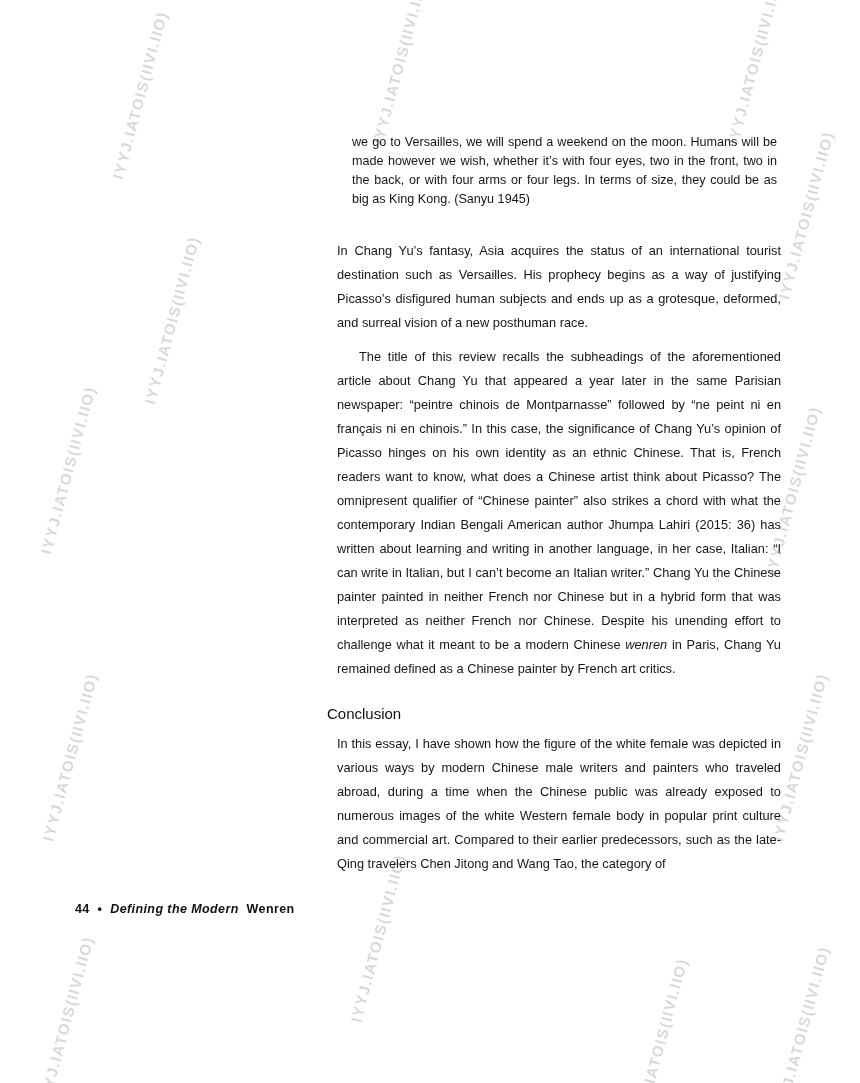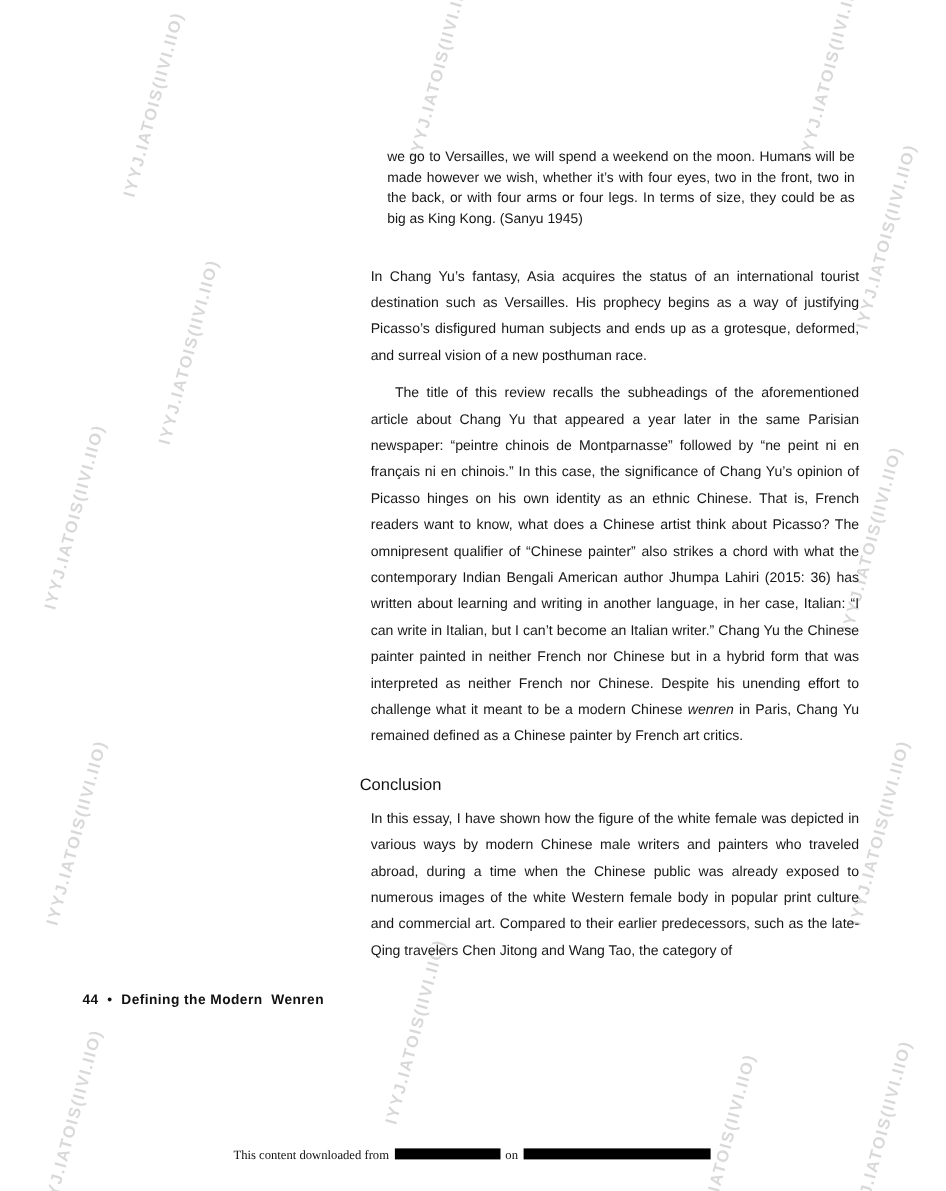--- a/index.html
+++ b/index.html
@@ -64,21 +64,21 @@
     position: absolute;
     left: 75px;
     top: 902px;
     z-index: 1;
     font-size: 12.5px;
     font-weight: bold;
     color: #111;
     letter-spacing: 0.4px;
   }
   .rf-sep { margin: 0 4px; }
-  .rf-title-it { margin-right: 4px; }
+  .rf-title-it { font-style: italic; margin-right: 4px; }
   .rf-title-rm { font-style: normal; }
 
   
   .jstor-note {
     position: absolute;
     left: 0;
     right: 0;
     top: 1042px;
     z-index: 1;
     text-align: center;
@@ -131,21 +131,15 @@
   </main>
 
   <footer class="running-footer">
     <span class="rf-num">44</span>
     <span class="rf-sep">•</span>
     <span class="rf-title-it">Defining the Modern</span>
     <span class="rf-title-rm">Wenren</span>
   </footer>
 
   <div class="jstor-note">
-    <div class="jn-line">
-      <span>This content downloaded from</span>
-      <span class="redaction"></span>
-      <span>on</span>
-      <span class="redaction wide"></span>
-    </div>
   </div>
 
 </div>
 
 </body></html>

